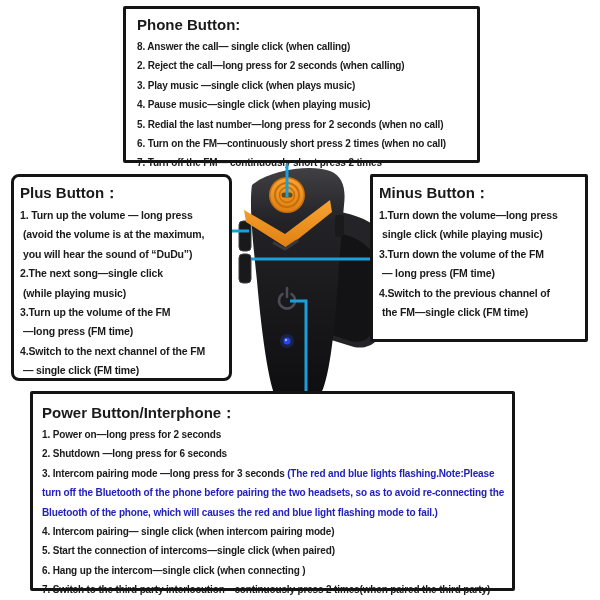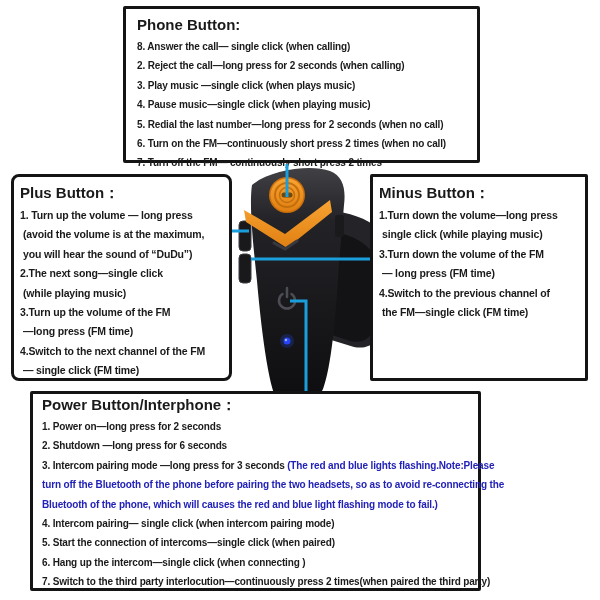--- a/index.html
+++ b/index.html
@@ -15,25 +15,25 @@
   #phone-box{left:123px;top:6px;width:357px;height:157px;padding:7px 0 0 11px;}
   #phone-box .lines{margin-top:4px;}
 
   
   #plus-box{left:11px;top:174px;width:221px;height:207px;padding:7px 0 0 6px;border-radius:8px;}
   #plus-box .lines{margin-top:5px;}
   #plus-box .line,#minus-box .line{font-size:10.5px;}
   .cont{padding-left:3px;}
 
   
-  #minus-box{left:370px;top:174px;width:218px;height:207px;padding:7px 4px 0 6px;}
+  #minus-box{left:370px;top:174px;width:218px;height:168px;padding:7px 4px 0 6px;}
   #minus-box .lines{margin-top:5px;}
 
   
-  #power-box{left:30px;top:391px;width:451px;height:200px;padding:2px 0 0 9px;}
+  #power-box{left:30px;top:391px;width:485px;height:200px;padding:10px 0 0 9px;}
   #power-box .lines{margin-top:4px;}
   .note-blue{color:#2222b8;}
 
   
   #connectors{position:absolute;left:0;top:0;z-index:4;pointer-events:none;}
 
   
   #device{position:absolute;left:230px;top:163px;z-index:1;}
 </style>
 </head>

